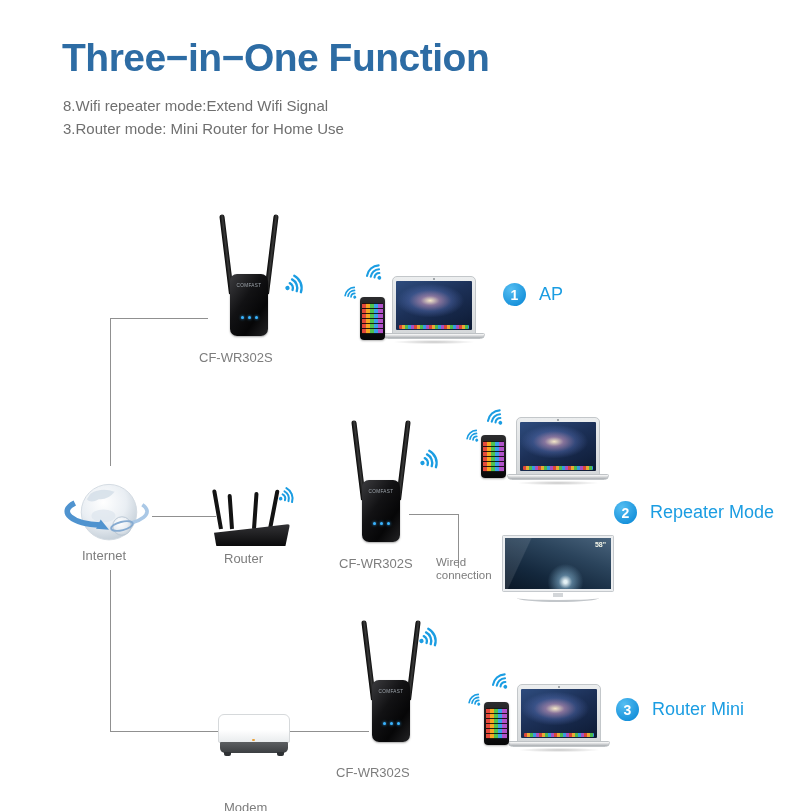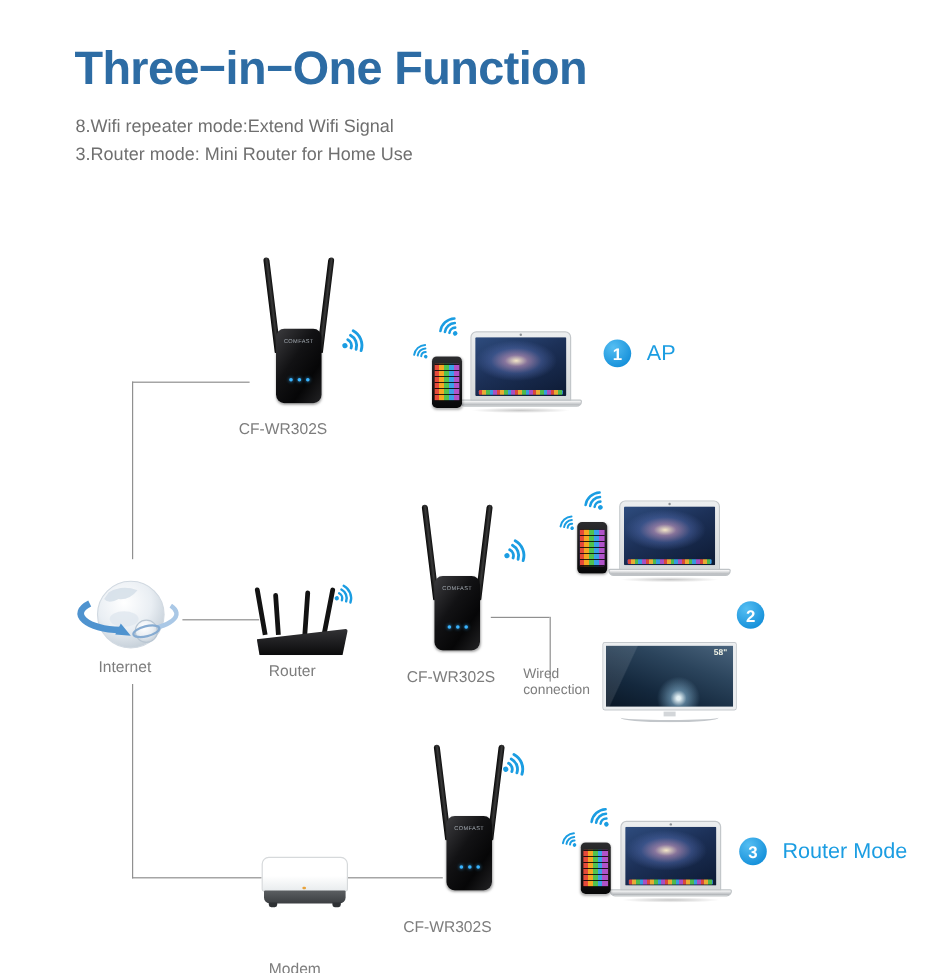--- a/index.html
+++ b/index.html
@@ -233,20 +233,21 @@
         </div>
     </div>
     <div class="lt-base"></div>
     <div class="lt-shadow"></div>
   </div>
   <div class="abs phone" style="left:481px;top:435px;">
     <div class="ph-screen"></div>
   </div>
   <div class="mode" style="left:614px;top:501px;">
     <div class="badge">2</div>
+    <div class="mode-label">Repeater Mode</div>
   </div>
 
   <div class="abs tv" style="left:503px;top:536px;">
     <div class="tv-screen">
       <div class="tv-size">58"</div>
     </div>
     <div class="tv-neck"></div>
     <div class="tv-base"></div>
   </div>
 
@@ -295,16 +296,16 @@
         </div>
     </div>
     <div class="lt-base"></div>
     <div class="lt-shadow"></div>
   </div>
   <div class="abs phone" style="left:484px;top:702px;">
     <div class="ph-screen"></div>
   </div>
   <div class="mode" style="left:616px;top:698px;">
     <div class="badge">3</div>
-    <div class="mode-label">Router Mode</div>
+    <div class="mode-label">Router Mini</div>
   </div>
 
 </div>
 
 </body></html>

